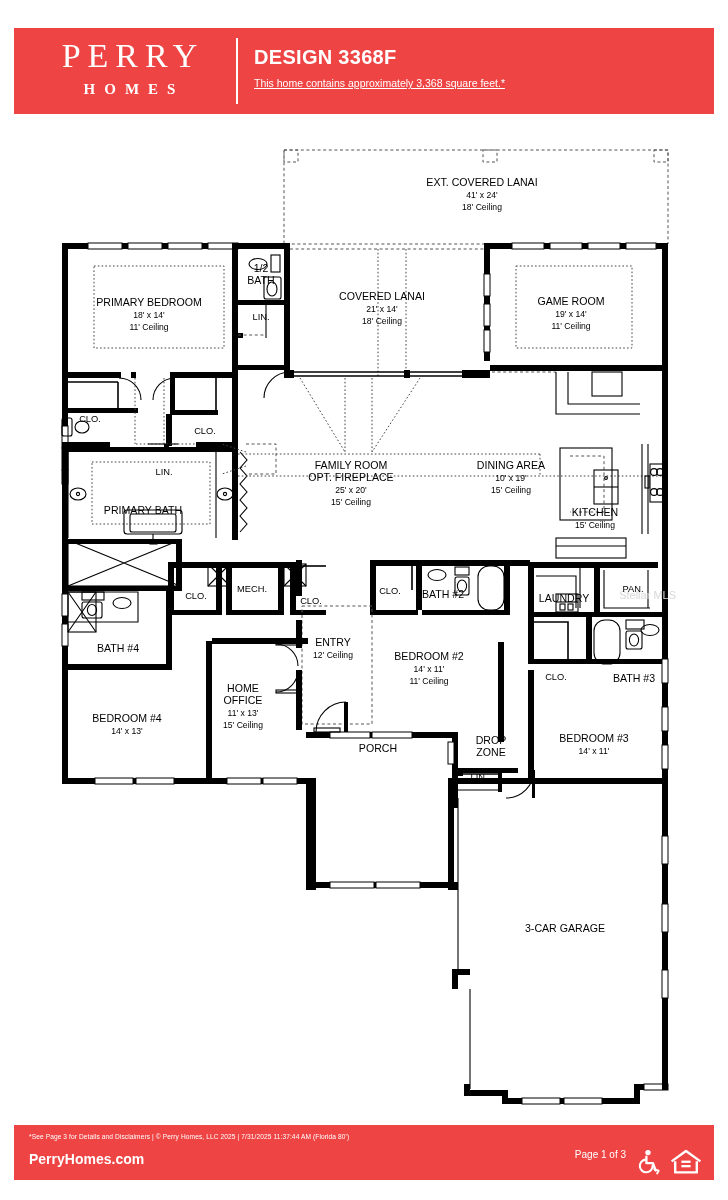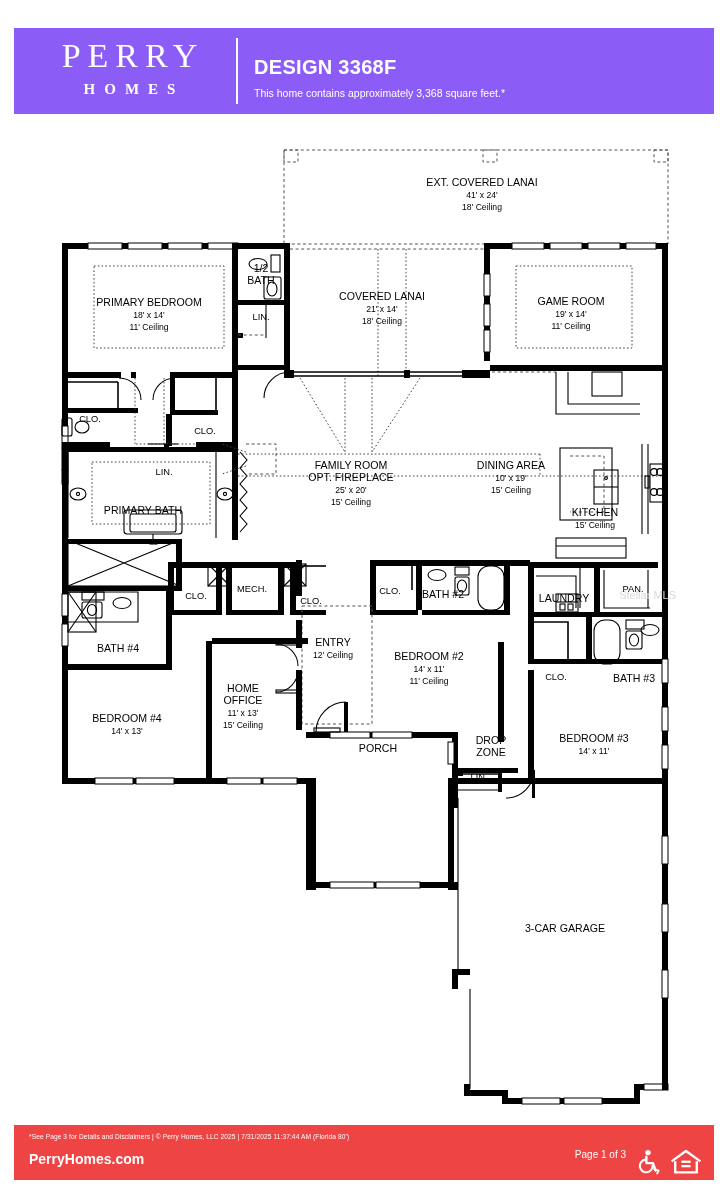--- a/index.html
+++ b/index.html
@@ -15,21 +15,21 @@
     overflow: hidden;
   }
 
   
   #header-bar {
     position: absolute;
     left: 14px;
     top: 28px;
     width: 700px;
     height: 86px;
-    background: #8b5cf6;
+    background: #ef4444;
     color: #ffffff;
     box-sizing: border-box;
   }
   #brand-block {
     position: absolute;
     left: 18px;
     top: 6px;
     width: 196px;
     text-align: center;
   }
@@ -55,34 +55,35 @@
     position: absolute;
     left: 222px;
     top: 10px;
     width: 2px;
     height: 66px;
     background: #ffffff;
   }
   #header-text-block {
     position: absolute;
     left: 240px;
-    top: 26px;
+    top: 16px;
   }
   #design-title {
     font-size: 20px;
     font-weight: bold;
     letter-spacing: 0.3px;
     line-height: 26px;
     color: #ffffff;
   }
   #design-subtitle {
     font-size: 10.5px;
     line-height: 18px;
     margin-top: 4px;
     color: #ffffff;
+    text-decoration: underline;
   }
 
   
   #footer-bar {
     position: absolute;
     left: 14px;
     top: 1125px;
     width: 700px;
     height: 55px;
     background: #ef4444;

